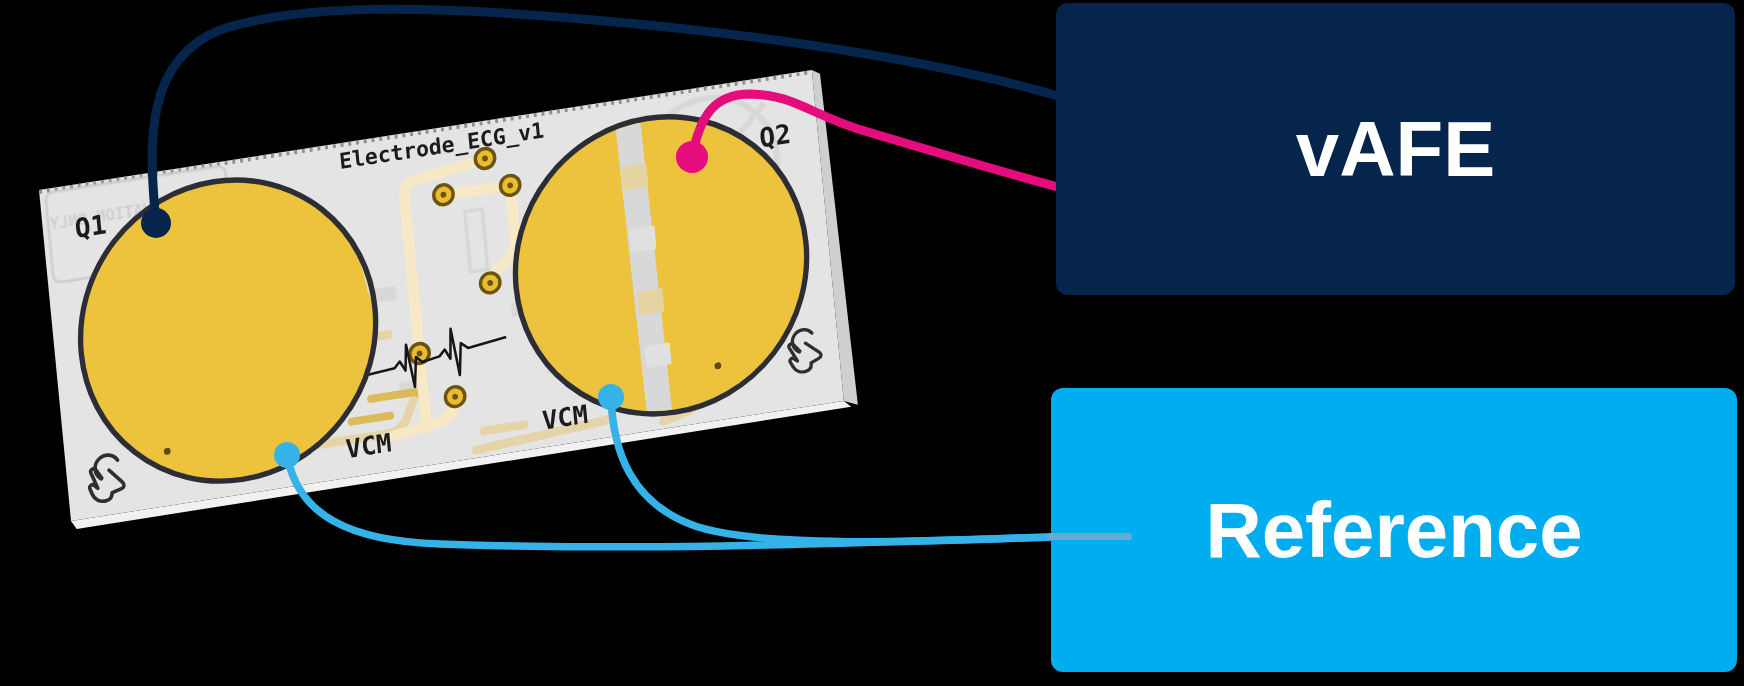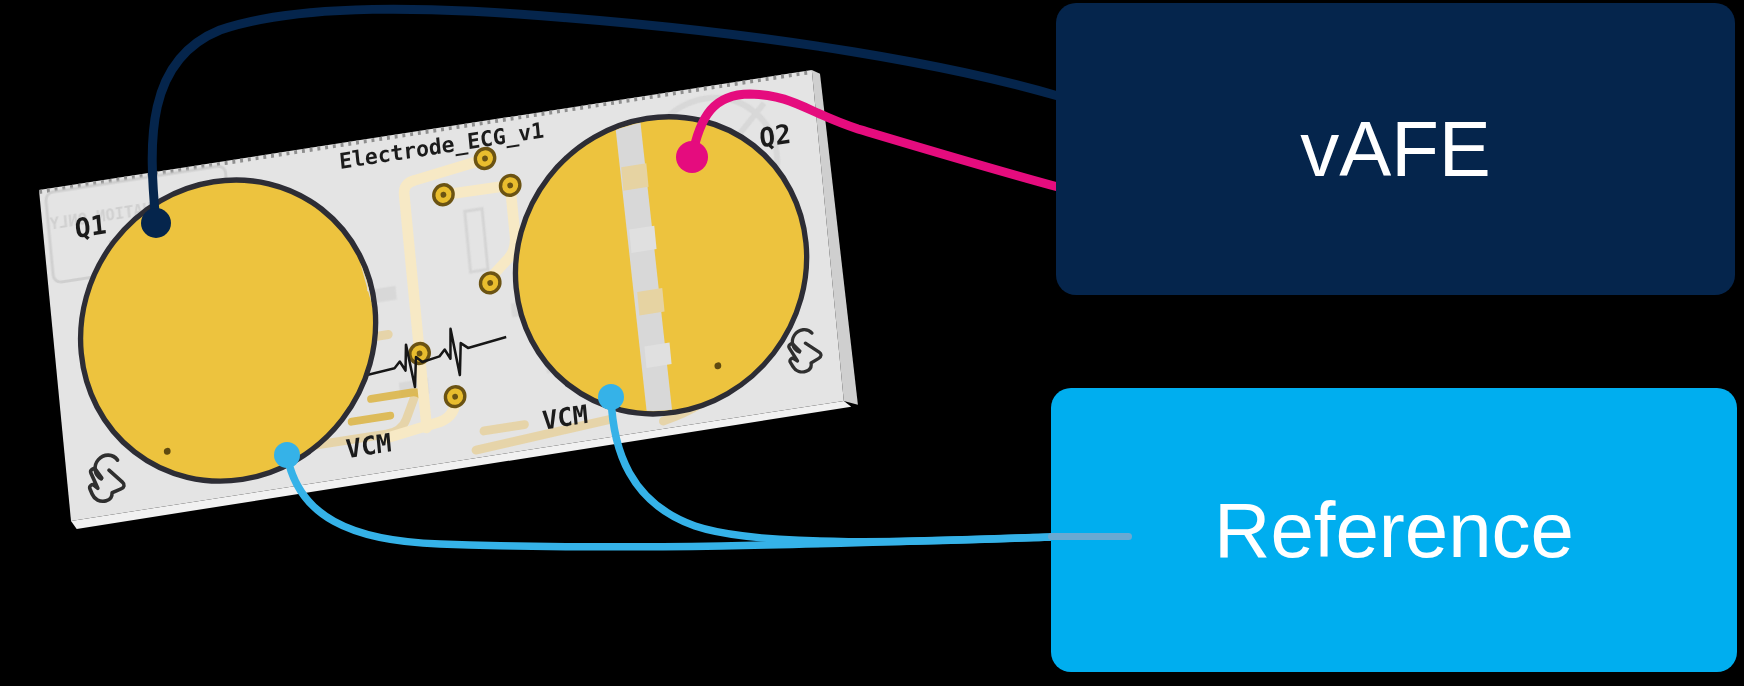--- a/index.html
+++ b/index.html
@@ -1,22 +1,22 @@
 <!DOCTYPE html>
 <html><head>
 <meta charset="utf-8">
 <style>
   html,body{margin:0;padding:0;background:#000;}
   #stage{position:relative;width:1744px;height:686px;background:#000;overflow:hidden;
          font-family:"Liberation Sans",sans-serif;}
   #scene{position:absolute;left:0;top:0;z-index:1;}
   .callout{position:absolute;z-index:2;display:flex;flex-direction:column;align-items:center;
-           justify-content:center;color:#fff;border-radius:20px;
+           justify-content:center;color:#fff;border-radius:12px;
            font-family:"Liberation Sans",sans-serif;font-size:78px;line-height:1.32;
-           text-align:center;font-weight:400;}
+           text-align:center;font-weight:700;}
   #vafe-box{left:1056px;top:3px;width:679px;height:292px;background:#05254c;}
   #ref-box{left:1051px;top:388px;width:686px;height:284px;background:#00aeef;}
   #cyan-overlay{position:absolute;z-index:3;left:1048px;top:533px;width:84px;height:7px;
                 background:#6aa9d2;border-radius:4px;}
   .silk{font-family:"DejaVu Sans Mono",monospace;font-weight:bold;fill:#1b1b1b;}
   .ghosttxt{font-family:"DejaVu Sans Mono",monospace;font-weight:bold;fill:#c9c9c9;}
 </style>
 </head>
 <body>
 

